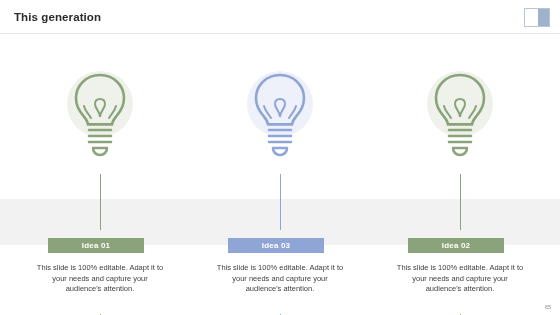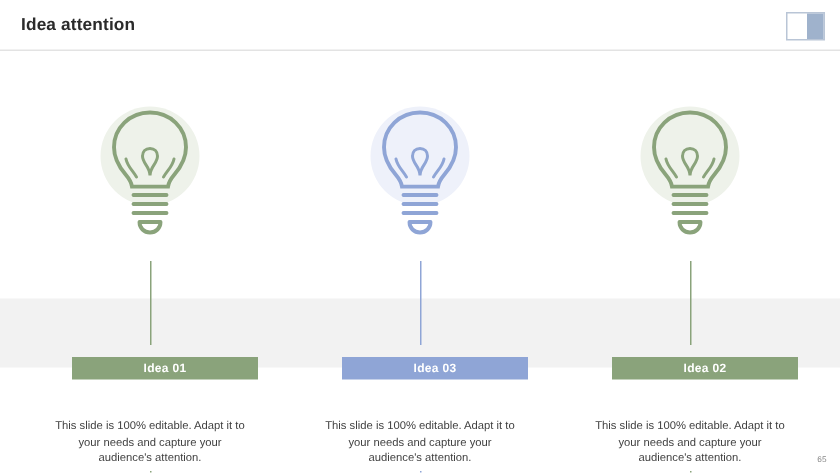--- a/index.html
+++ b/index.html
@@ -91,39 +91,38 @@
     left: 50%;
     top: 112px;
     width: 1px;
     height: 56px;
     margin-left: -0.5px;
   }
   .label-btn {
     position: absolute;
     top: 176px;
     left: 28px;
-    width: 124px;
+    width: 96px;
     height: 15px;
     line-height: 15px;
     font-size: 8px;
     font-weight: bold;
     color: #ffffff;
     text-align: center;
     letter-spacing: 0.2px;
   }
   .body-text {
     position: absolute;
     top: 201px;
     left: 14px;
     width: 132px;
     font-size: 7.5px;
     line-height: 10.5px;
     color: #3f3f3f;
     text-align: center;
-    margin-top: 16px;
   }
   .tail {
     position: absolute;
     left: 50%;
     top: 252px;
     width: 1px;
     height: 63px;
     margin-left: -0.5px;
   }
   
@@ -133,21 +132,21 @@
     bottom: 5px;
     font-size: 5.5px;
     color: #8a8a8a;
   }
 </style>
 </head>
 <body>
 
 <div class="slide">
 
-  <div class="title">Idea attention</div>
+  <div class="title">This generation</div>
   <div class="header-rule"></div>
 
   <div class="corner-mark">
     <div class="fill"></div>
   </div>
 
   <div class="grey-band"></div>
 
   <div class="col col-0">
     <div class="bulb-wrap">

